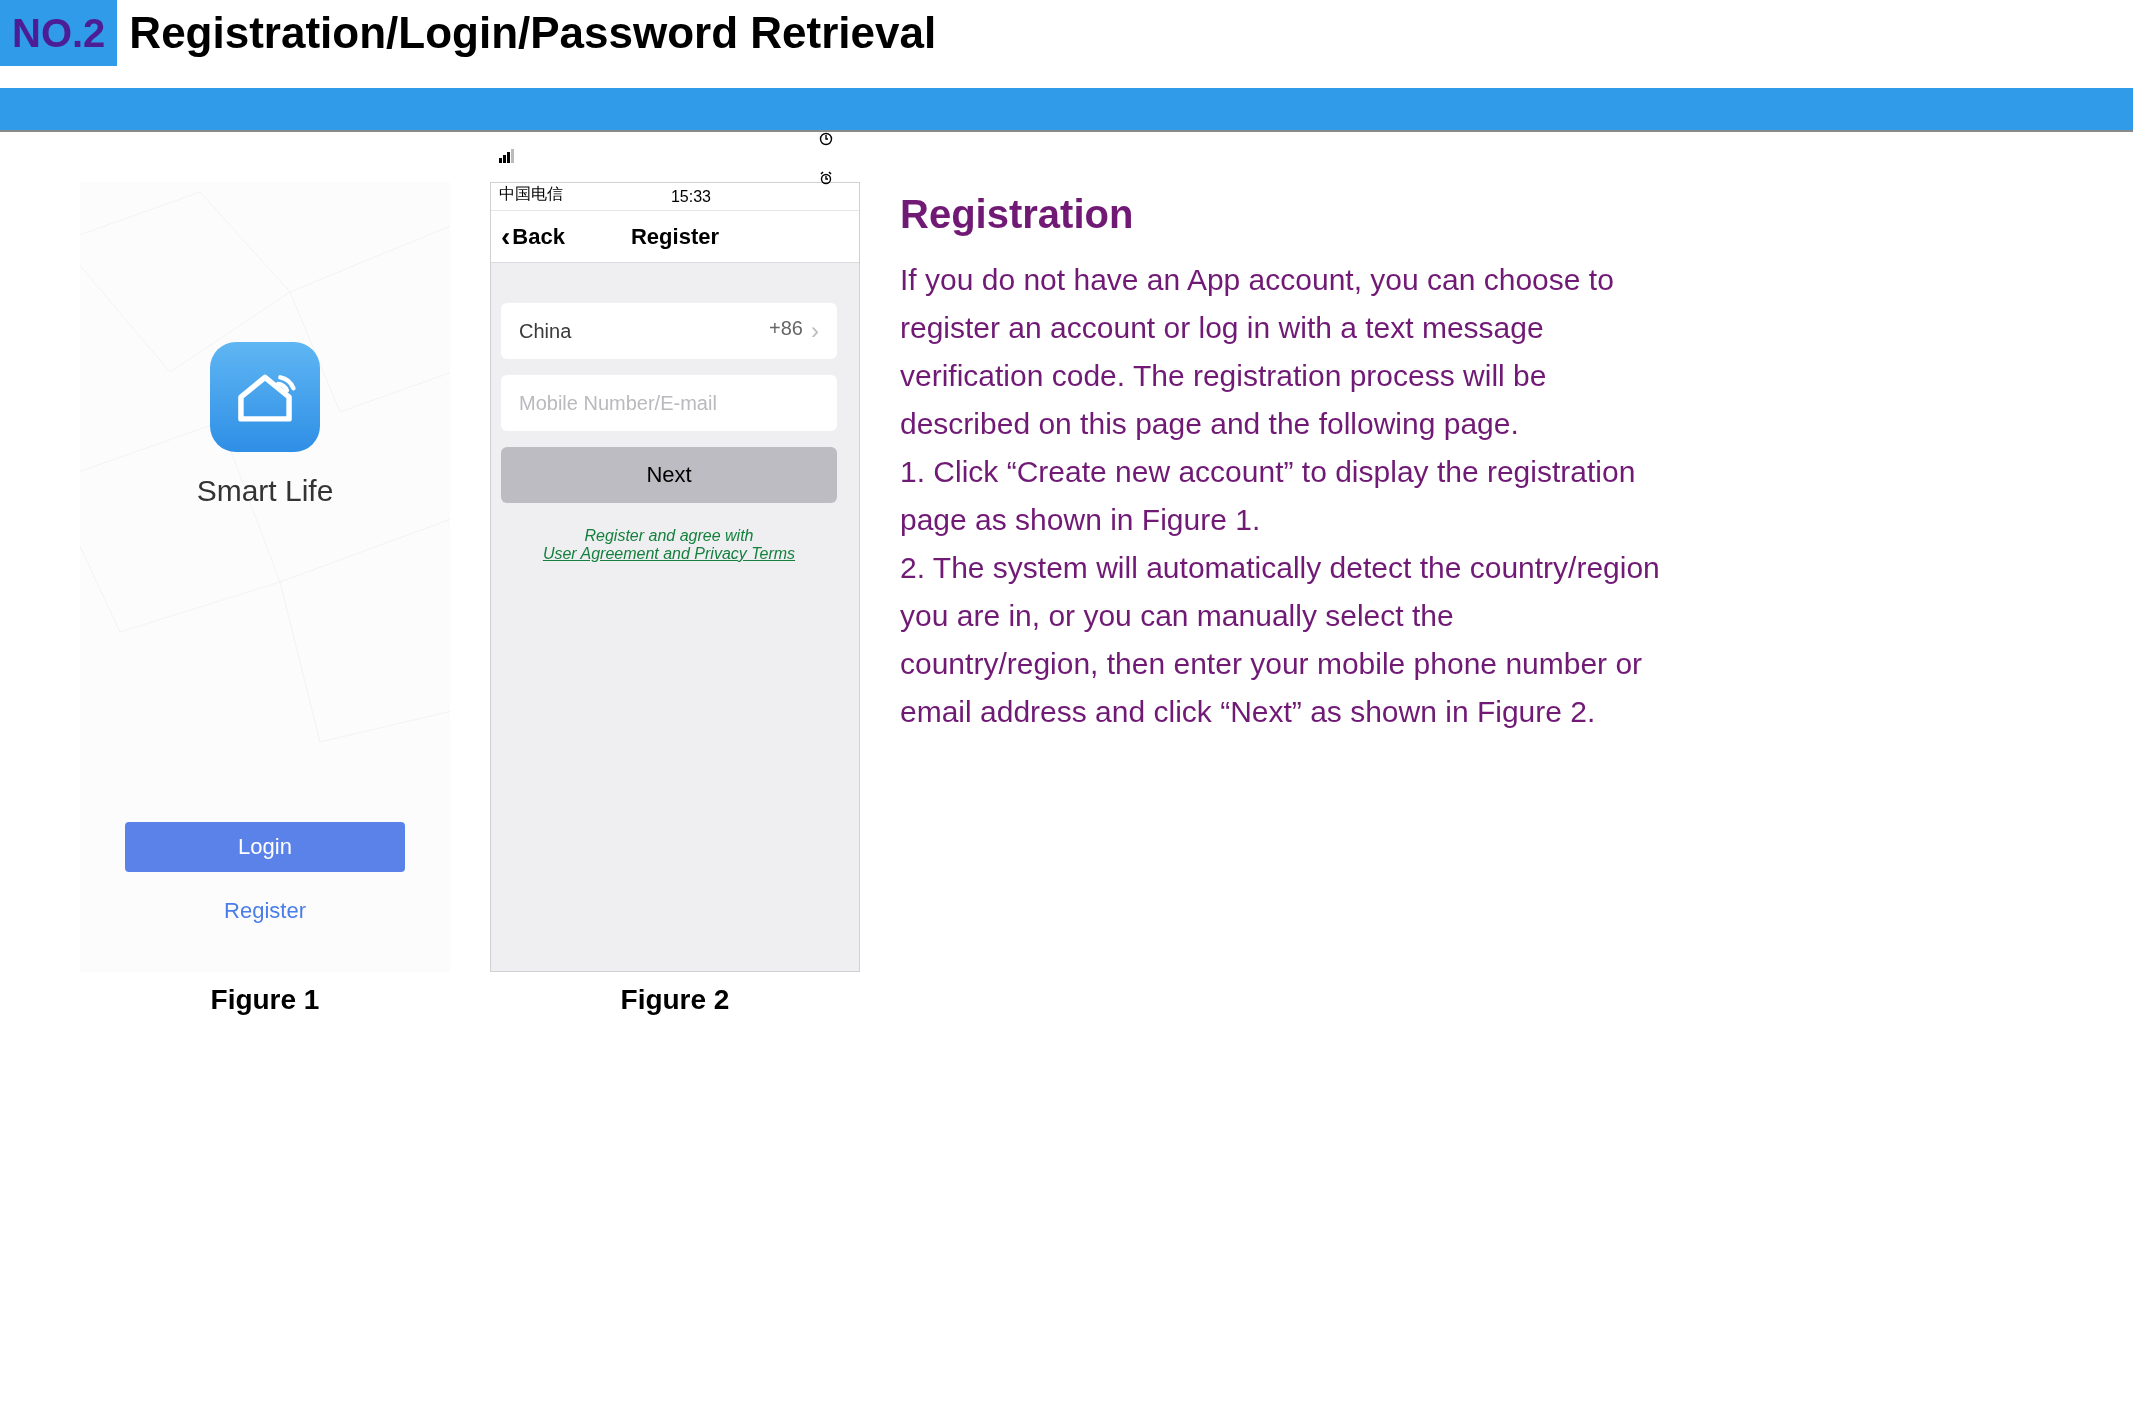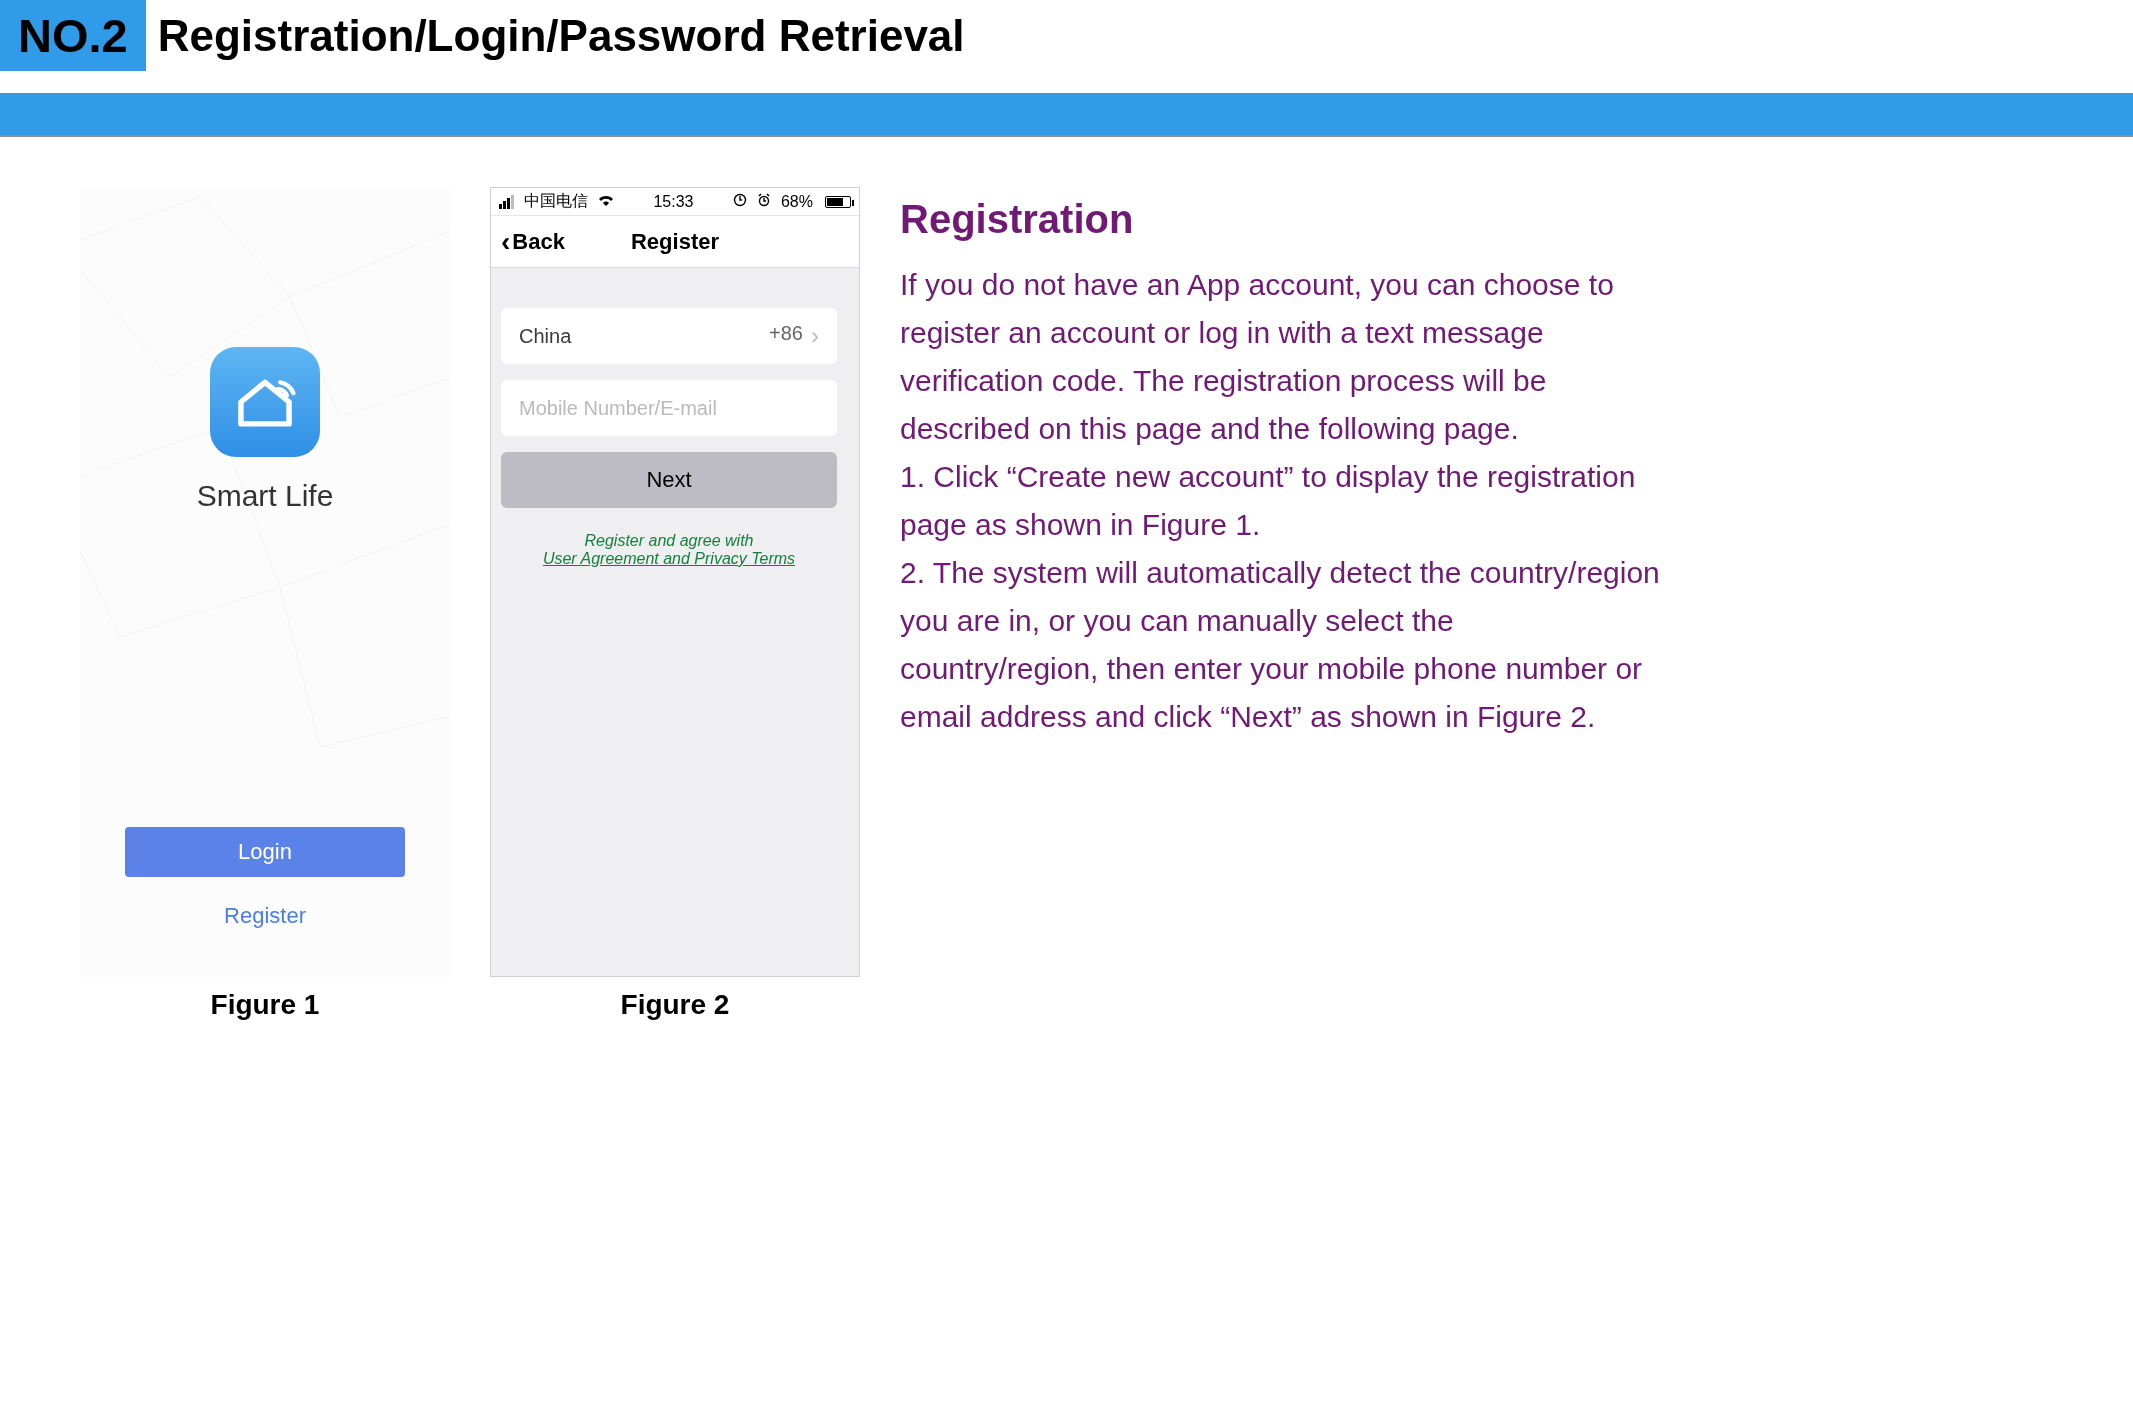--- a/index.html
+++ b/index.html
@@ -8,24 +8,24 @@
     width: 2133px;
     font-family: "Segoe UI", Arial, sans-serif;
     background: #ffffff;
     color: #000;
   }
 
   
   .header-row { display:flex; align-items:stretch; }
   .badge {
     background:#2f9be9;
-    color:#000000;
+    color:#4c1d95;
     font-weight:700;
-    font-size:47px;
-    padding: 8px 18px;
+    font-size:40px;
+    padding: 8px 12px;
     display:flex;
     align-items:center;
   }
   .page-title {
     font-weight:700;
     font-size:44px;
     padding: 8px 12px;
     display:flex;
     align-items:center;
   }
@@ -116,21 +116,21 @@
     height:28px;
     background:#fff;
     display:flex;
     align-items:center;
     justify-content:space-between;
     padding:0 8px;
     font-size:16px;
     font-weight:500;
     border-bottom:1px solid #e6e6e9;
   }
-  .status-left, .status-right { display:flex; align-items:center; gap:10px; }
+  .status-left, .status-right { display:flex; align-items:flex-start; gap:21px;flex-direction:column; }
   .signal-bars { display:flex; align-items:flex-end; gap:1px; }
   .signal-bars span { width:3px; background:#000; display:block; }
   .signal-bars span:nth-child(1){height:5px;}
   .signal-bars span:nth-child(2){height:8px;}
   .signal-bars span:nth-child(3){height:11px;}
   .signal-bars span:nth-child(4){height:14px; background:#bbb;}
   .battery {
     width:26px; height:12px;
     border:1px solid #000;
     border-radius:2px;

